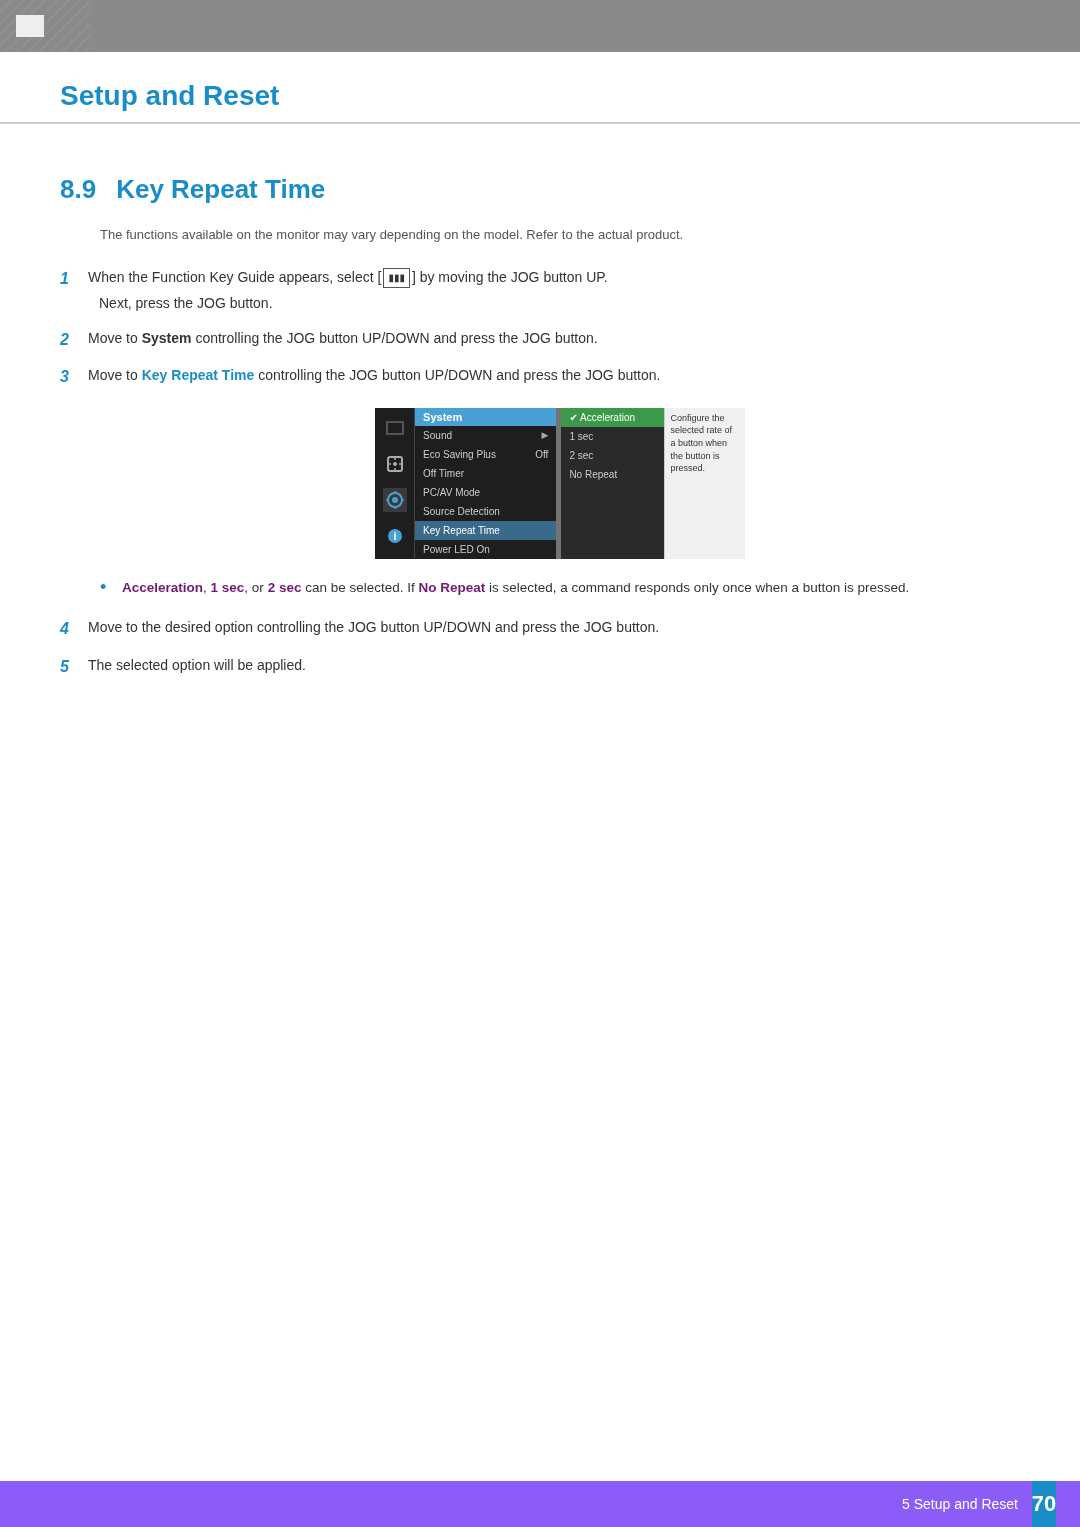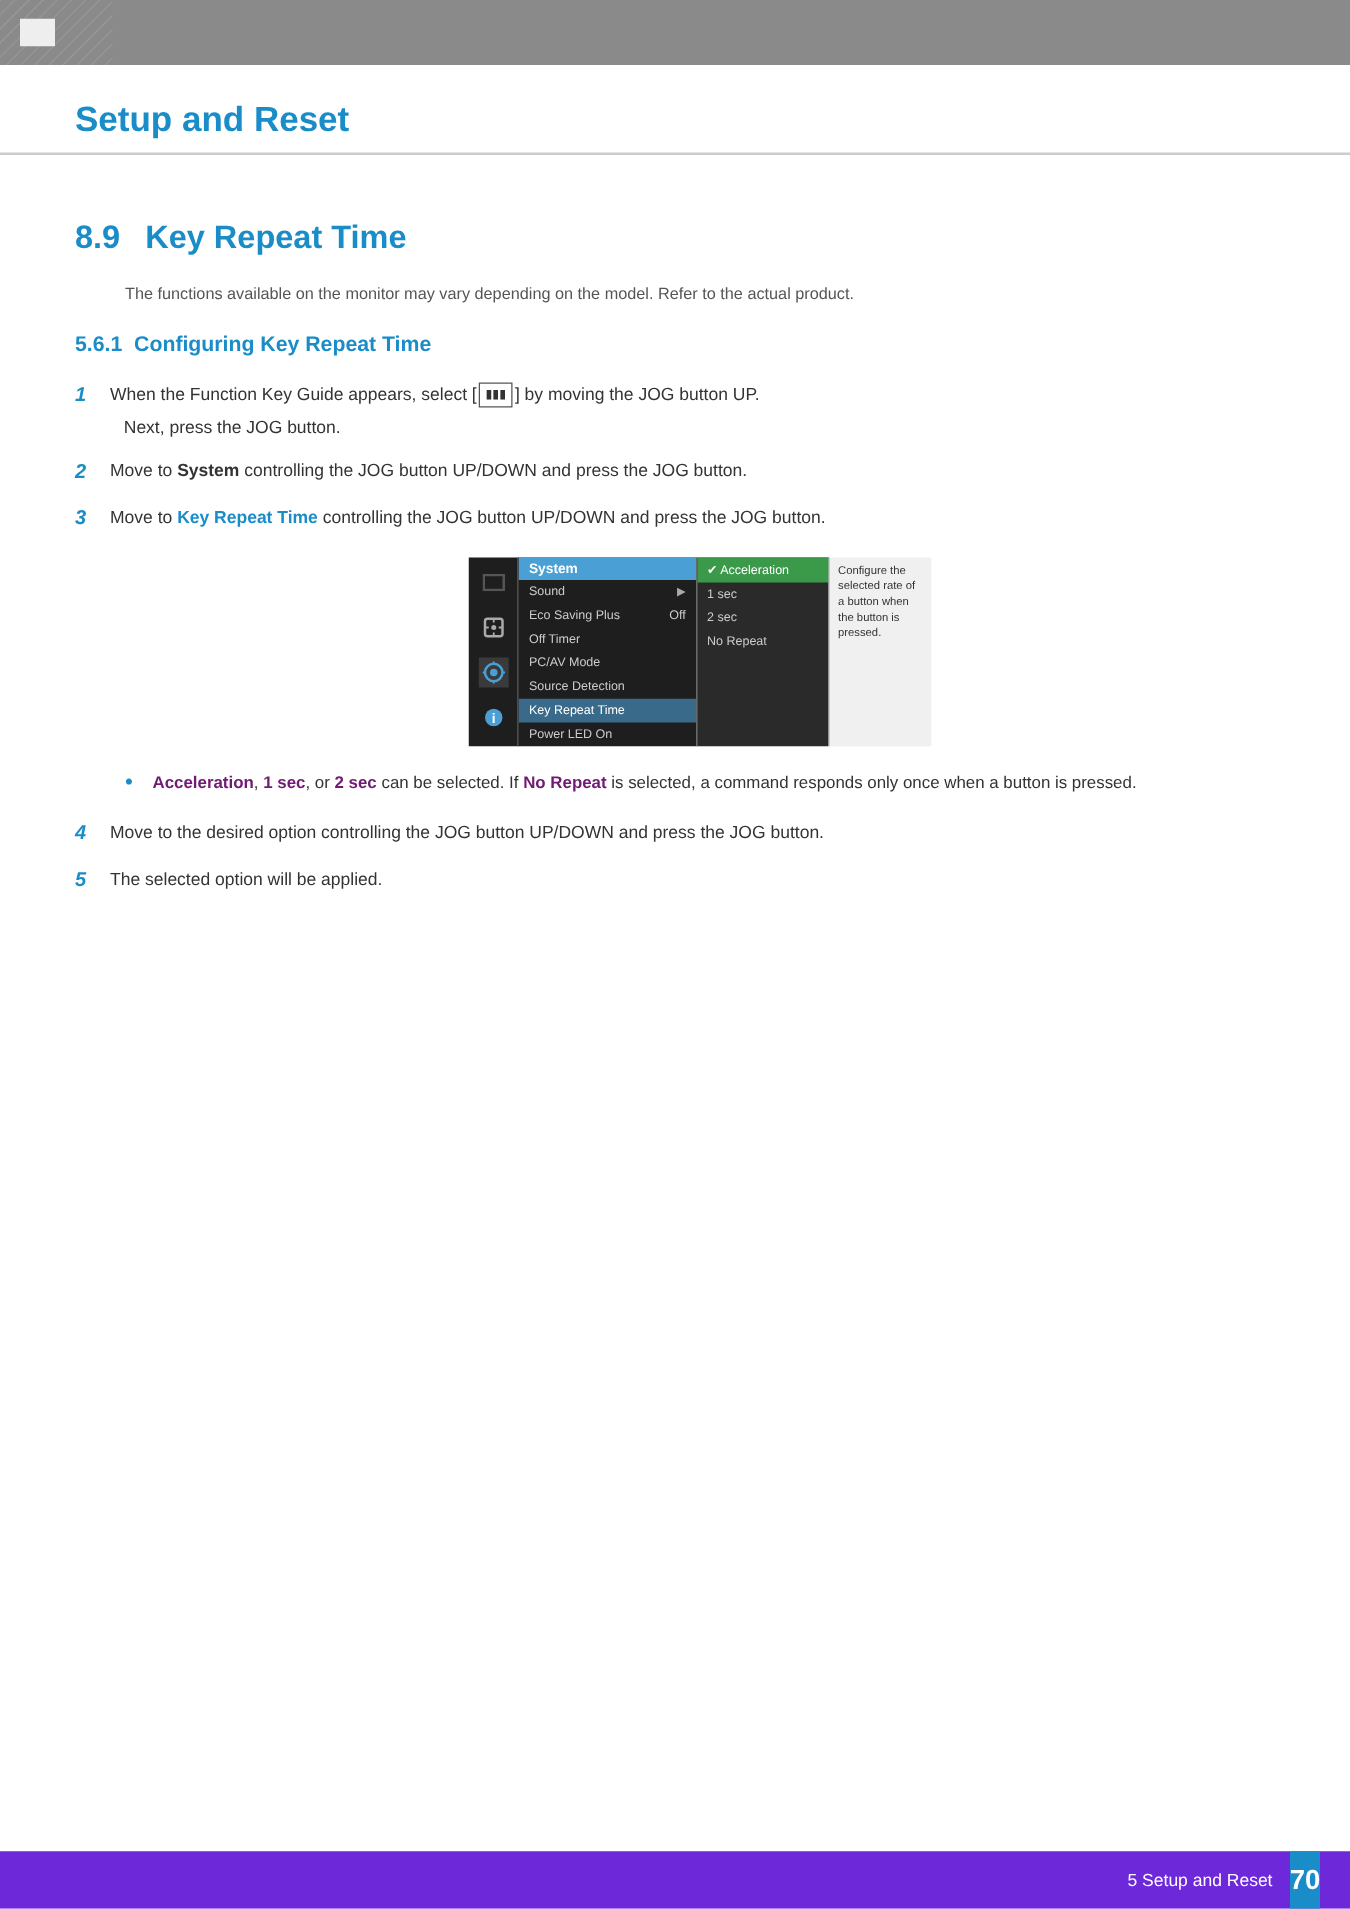--- a/index.html
+++ b/index.html
@@ -179,21 +179,21 @@
       background: #3a6a8a;
       color: #fff;
     }
     .osd-menu-item .arrow {
       color: #aaa;
       font-size: 9px;
     }
     .osd-submenu {
       background: #2a2a2a;
       width: 120px;
-      border-left: 1px solid #737373;
+      border-left: 5px solid #737373;
       text-align: right;
     }
     .osd-submenu-item {
       color: #ccc;
       font-size: 10px;
       padding: 4px 8px;
       display: flex;
       align-items: center;
       gap: 4px;
     }
@@ -231,21 +231,21 @@
       color: #701a75;
     }
 
     
     .footer {
       position: absolute;
       bottom: 0;
       left: 0;
       right: 0;
       height: 46px;
-      background: #6d28d9;
+      background: #8b5cf6;
       display: flex;
       align-items: center;
       justify-content: flex-end;
       padding-right: 24px;
       gap: 14px;
     }
     .footer-text {
       color: #fff;
       font-size: 14px;
     }
@@ -298,23 +298,20 @@
 </div>
 
 <div class="content">
 
   <h2 class="section-heading">
     <span class="section-number">8.9</span><span>Key Repeat Time</span>
   </h2>
 
   <p class="note-text">The functions available on the monitor may vary depending on the model. Refer to the actual product.</p>
 
-  <h3 class="subsection-heading">
-    <span>5.6.1</span>&nbsp;&nbsp;<span>Configuring Key Repeat Time</span>
-  </h3>
 
   <ul class="steps-list">
 
     <li class="step-item">
       <span class="step-number">1</span>
       <div class="step-content">
         When the Function Key Guide appears, select [<span class="inline-icon">▮▮▮</span>] by moving the JOG button UP.
         <div class="step-sub">Next, press the JOG button.</div>
       </div>
     </li>

